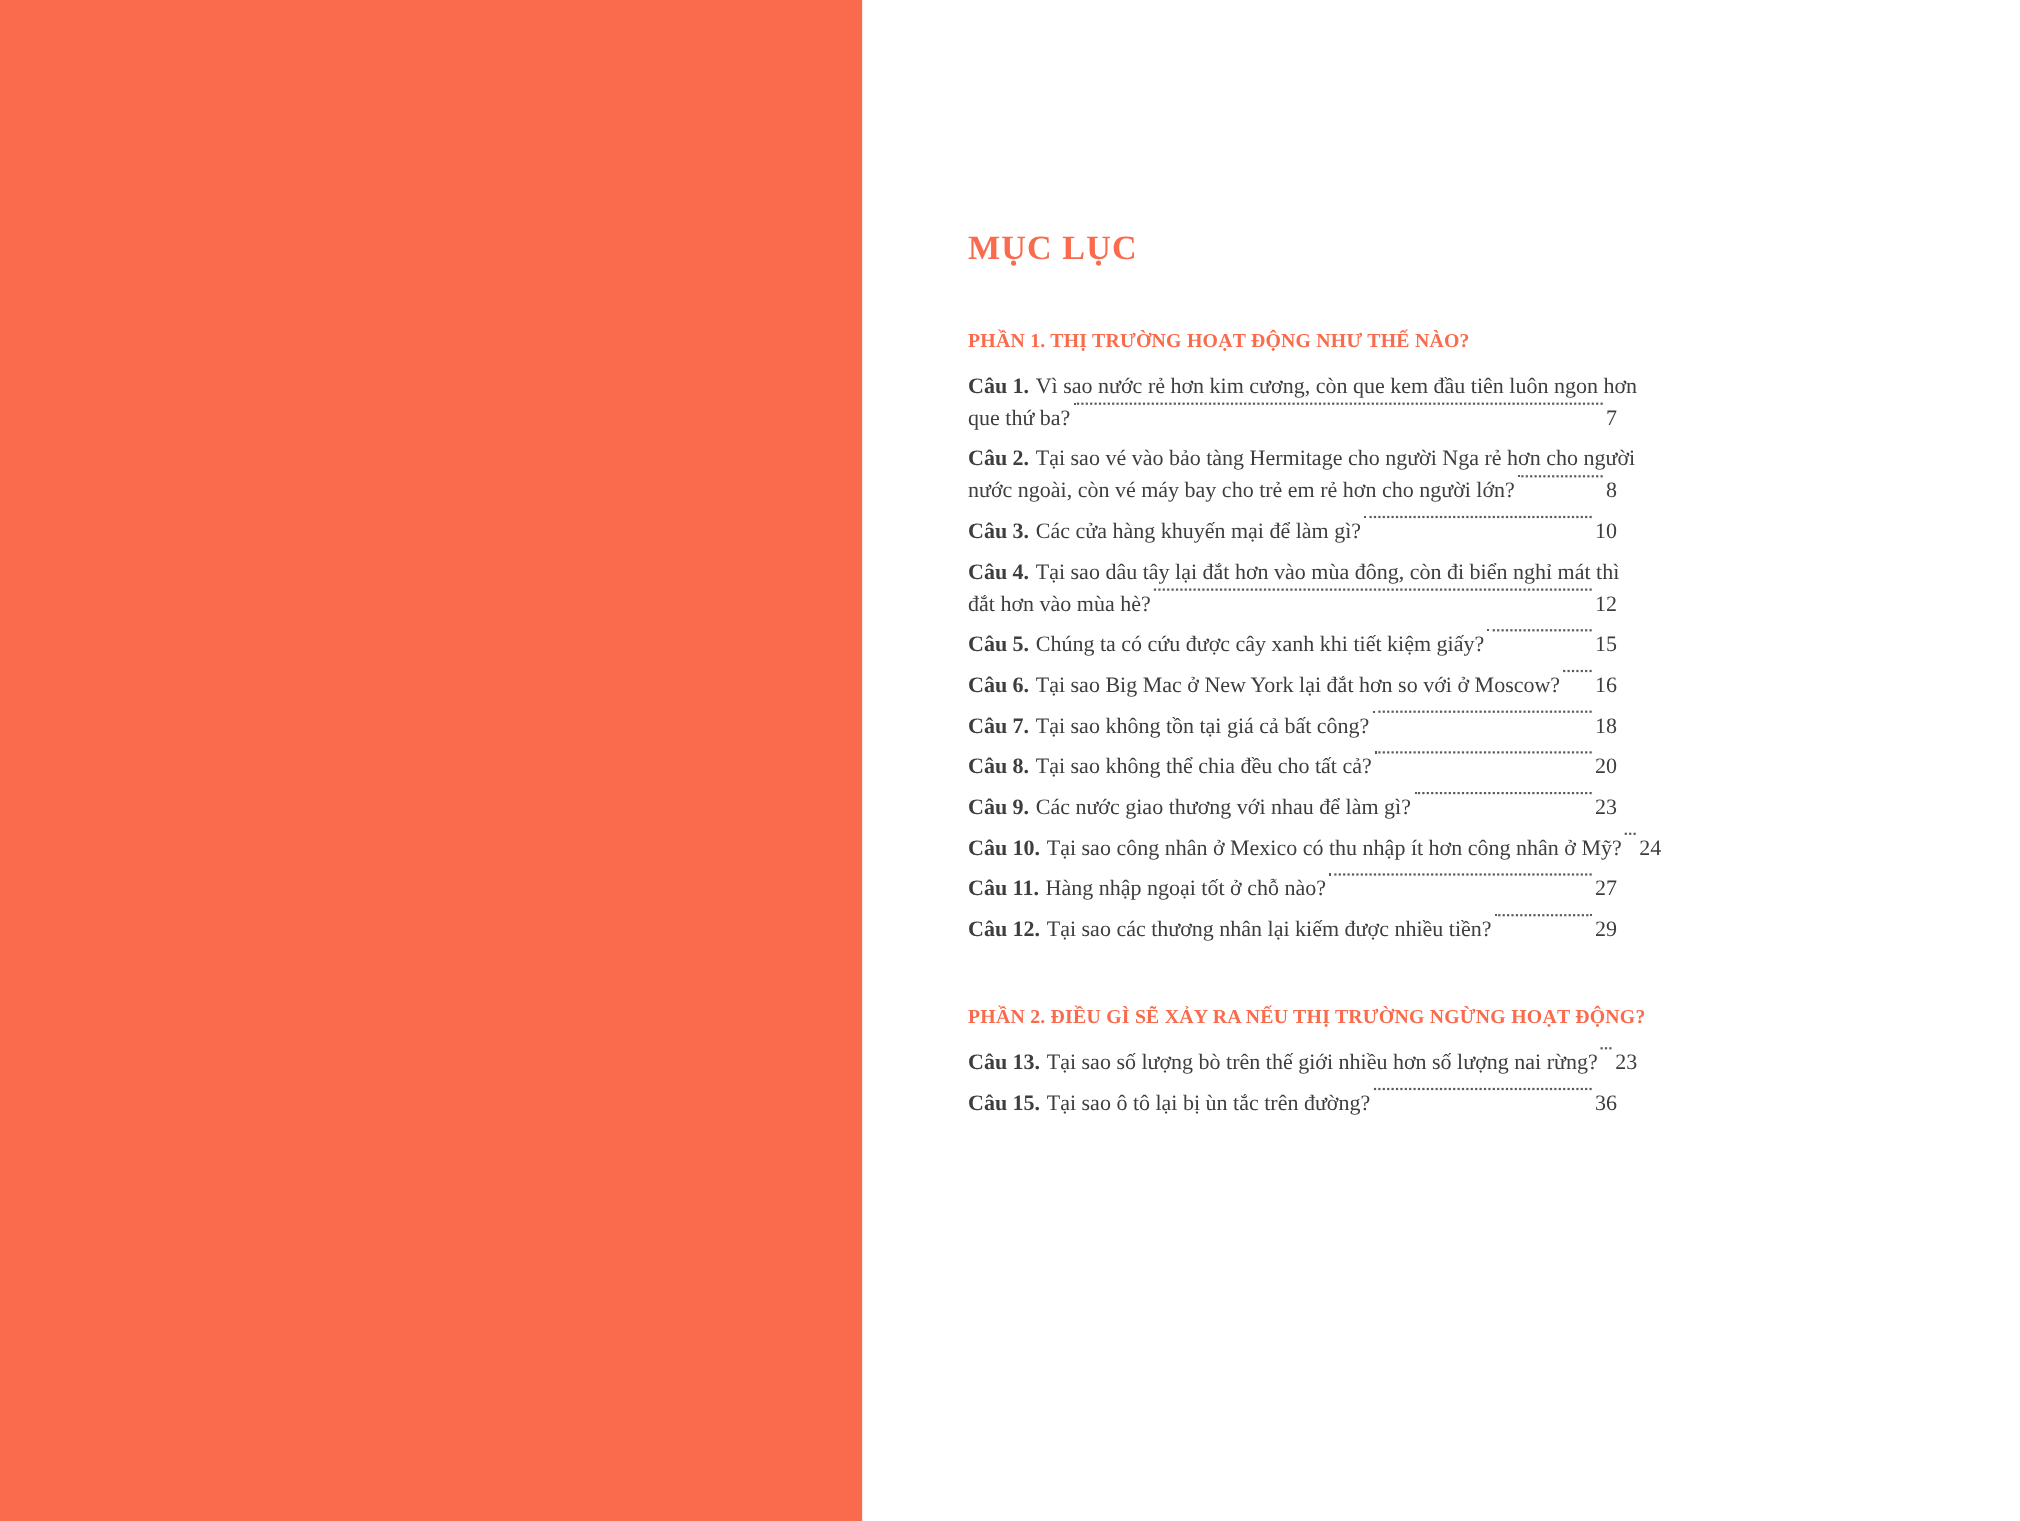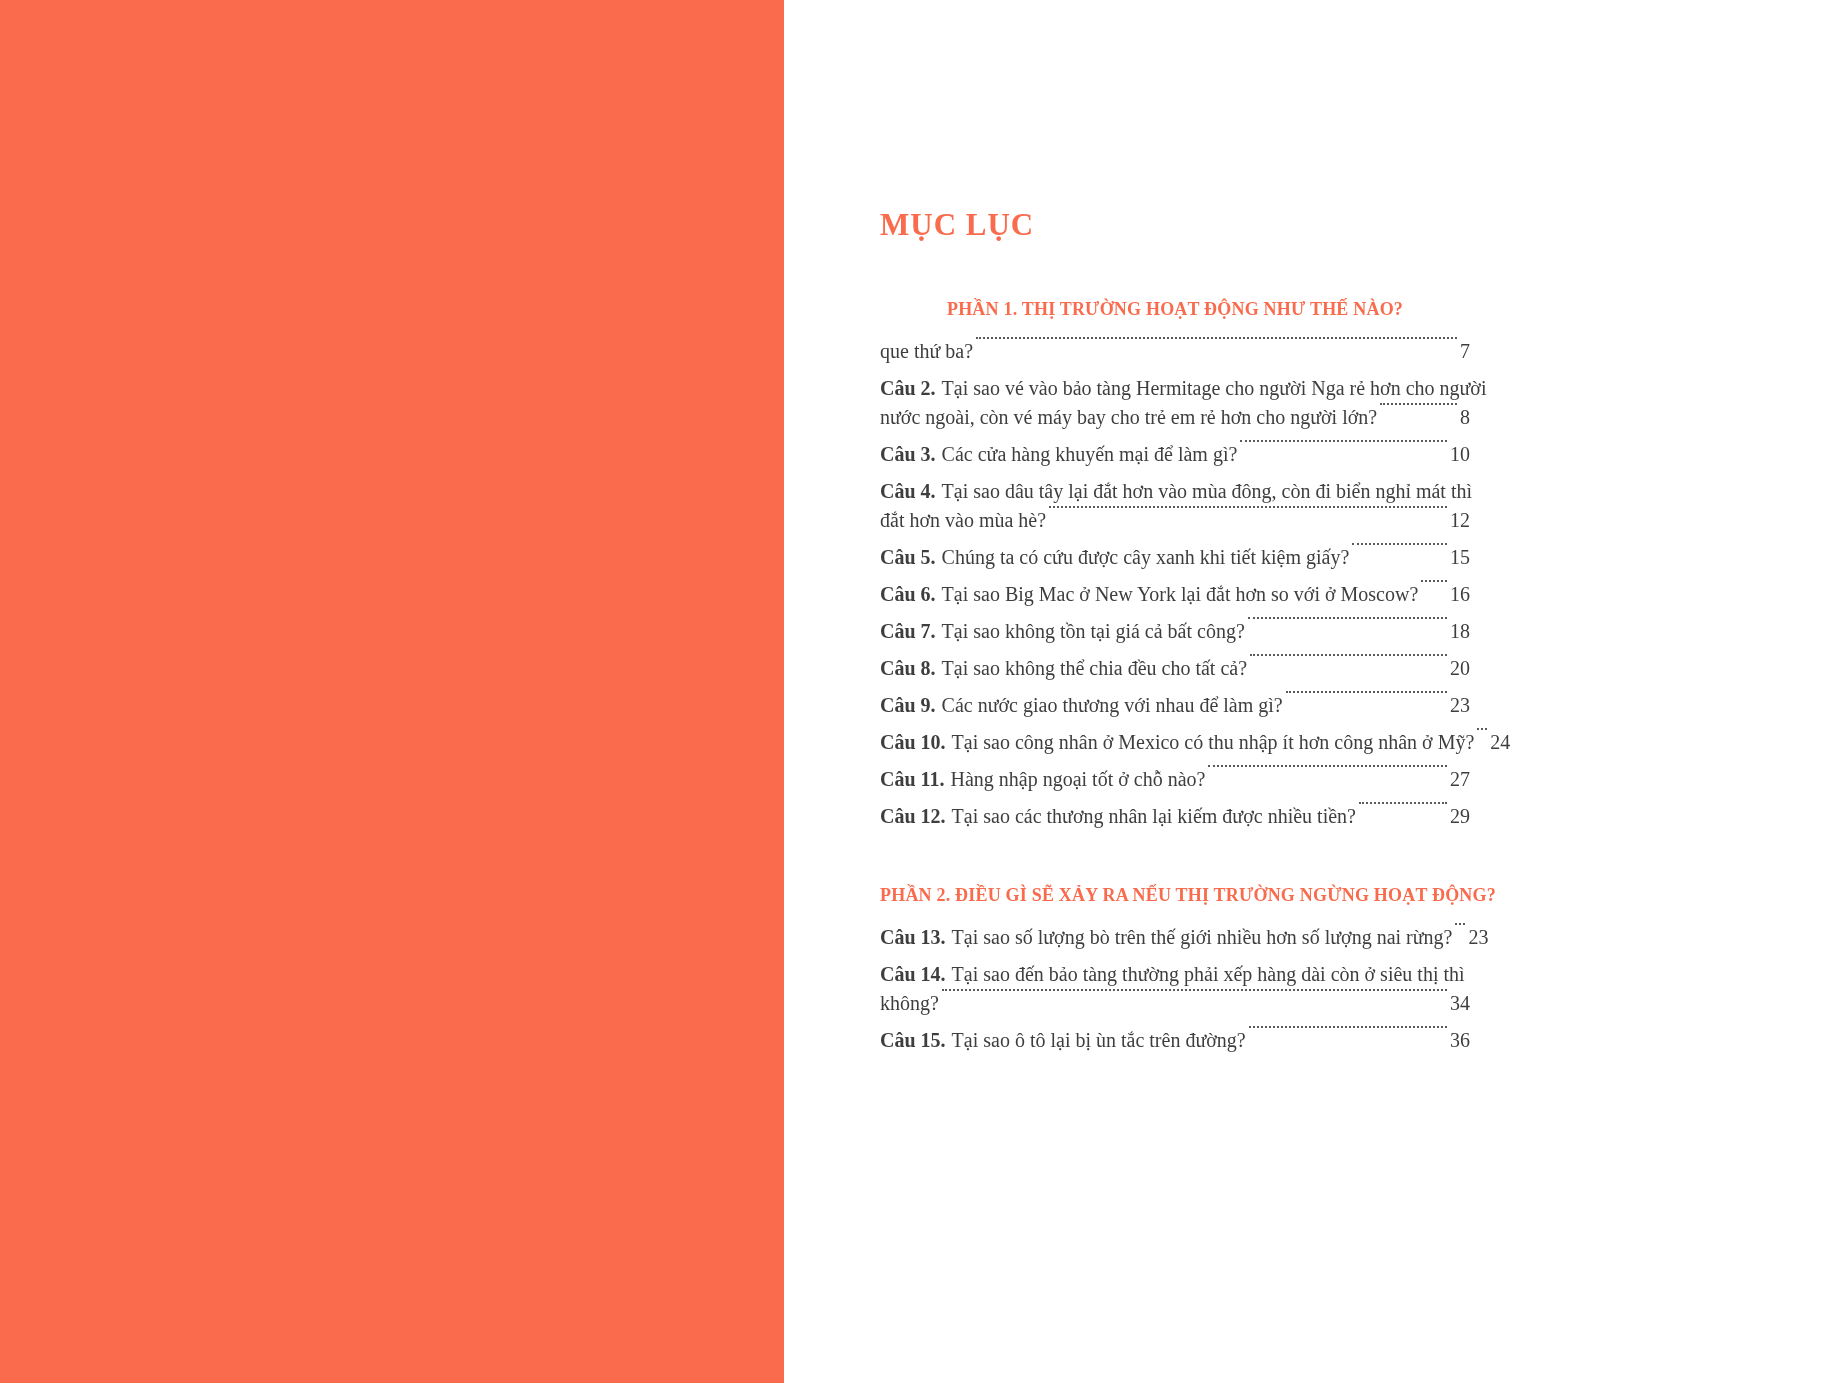--- a/index.html
+++ b/index.html
@@ -46,21 +46,20 @@
     color: var(--accent);
   }
   .section-heading {
     margin: 52px 0 16px 0;
     font-size: 18px;
     line-height: 24px;
     font-weight: 700;
     letter-spacing: 0.2px;
     color: var(--accent);
     white-space: nowrap;
-    text-align: center;
   }
   .toc-section { margin: 0; }
   .toc-entry { margin: 0 0 8px 0; }
   .entry-line {
     font-size: 20px;
     line-height: 29px;
     white-space: nowrap;
   }
   .entry-line.last {
     display: flex;
@@ -84,20 +83,21 @@
 
 <div class="book-spread">
   <div class="left-panel"></div>
   <div class="right-page">
     <div class="toc-content">
       <h1 class="page-title">MỤC LỤC</h1>
       <div id="sections">
           <section class="toc-section">
             <h2 class="section-heading">PHẦN 1. THỊ TRƯỜNG HOẠT ĐỘNG NHƯ THẾ NÀO?</h2>
             <div class="toc-entry">
+              <div class="entry-line"><strong class="entry-label">Câu 1.</strong><span class="entry-text">Vì sao nước rẻ hơn kim cương, còn que kem đầu tiên luôn ngon hơn</span></div>
               <div class="entry-line last">
                 <span class="entry-text">que thứ ba?</span>
                 <span class="entry-dots"></span>
                 <span class="entry-page">7</span>
               </div>
             </div>
             <div class="toc-entry">
               <div class="entry-line"><strong class="entry-label">Câu 2.</strong><span class="entry-text">Tại sao vé vào bảo tàng Hermitage cho người Nga rẻ hơn cho người</span></div>
               <div class="entry-line last">
                 <span class="entry-text">nước ngoài, còn vé máy bay cho trẻ em rẻ hơn cho người lớn?</span>
@@ -187,28 +187,20 @@
             </div>
           </section>
           <section class="toc-section">
             <h2 class="section-heading">PHẦN 2. ĐIỀU GÌ SẼ XẢY RA NẾU THỊ TRƯỜNG NGỪNG HOẠT ĐỘNG?</h2>
             <div class="toc-entry">
               <div class="entry-line last">
                 <strong class="entry-label">Câu 13.</strong>
                 <span class="entry-text">Tại sao số lượng bò trên thế giới nhiều hơn số lượng nai rừng?</span>
                 <span class="entry-dots"></span>
                 <span class="entry-page">23</span>
-              </div>
-            </div>
-            <div class="toc-entry">
-              <div class="entry-line"><strong class="entry-label">Câu 14.</strong><span class="entry-text">Tại sao đến bảo tàng thường phải xếp hàng dài còn ở siêu thị thì</span></div>
-              <div class="entry-line last">
-                <span class="entry-text">không?</span>
-                <span class="entry-dots"></span>
-                <span class="entry-page">34</span>
               </div>
             </div>
             <div class="toc-entry">
               <div class="entry-line last">
                 <strong class="entry-label">Câu 15.</strong>
                 <span class="entry-text">Tại sao ô tô lại bị ùn tắc trên đường?</span>
                 <span class="entry-dots"></span>
                 <span class="entry-page">36</span>
               </div>
             </div>

